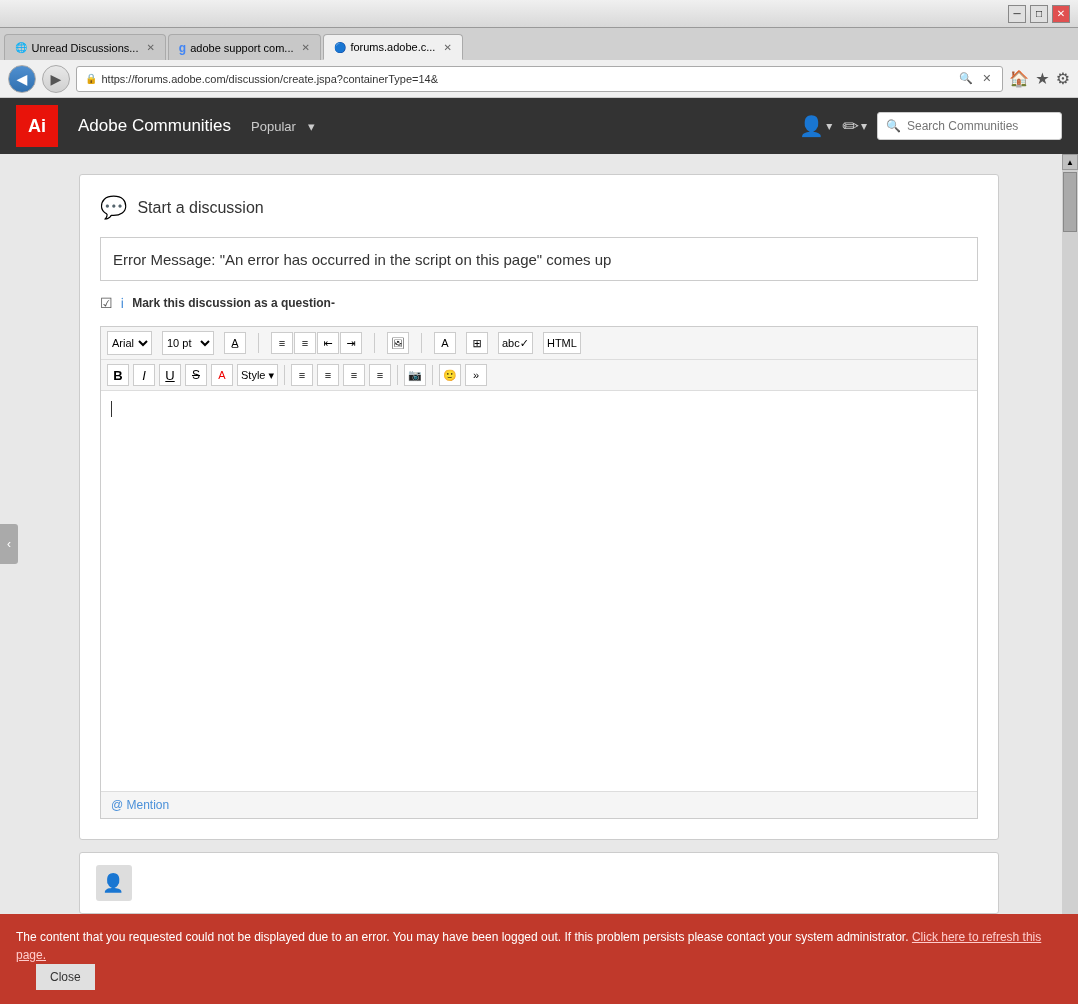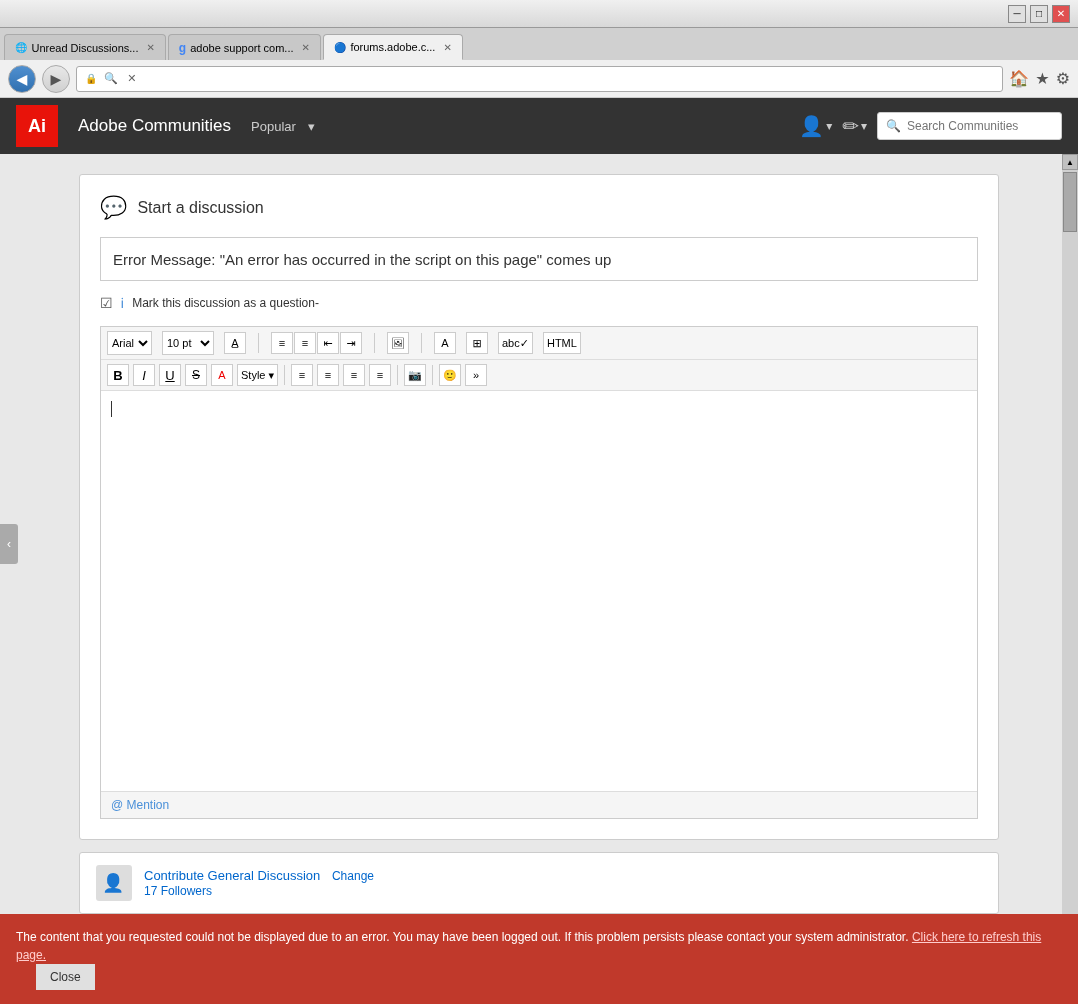--- a/index.html
+++ b/index.html
@@ -176,21 +176,21 @@
       outline: none;
     }
 
     .question-row {
       display: flex; align-items: center; gap: 8px;
       margin-bottom: 14px;
       font-size: 12px;
     }
     .checkbox-mark { font-size: 14px; color: #555; }
     .question-icon { font-size: 14px; color: #4a90d9; }
-    .question-label { font-weight: normal; color: #333; }
+    .question-label { font-weight: bold; color: #333; }
     .question-desc { color: #888; }
 
     
     .editor-container {
       border: 1px solid #ccc;
     }
     .editor-toolbar-row1 {
       background: #f5f5f5;
       border-bottom: 1px solid #ddd;
       padding: 4px 6px;
@@ -317,20 +317,21 @@
     <span>forums.adobe.c...</span>
     <span class="tab-close">✕</span>
   </div>
 </div>
 
 <div class="browser-toolbar">
   <div class="nav-btn back">◀</div>
   <div class="nav-btn">▶</div>
   <div class="address-bar">
     <span class="address-favicon">🔒</span>
+    <span class="address-url">https://forums.adobe.com/discussion/create.jspa?containerType=14&amp;</span>
     <div class="address-actions">
       <span class="addr-btn">🔍</span>
       <span class="addr-btn">✕</span>
     </div>
   </div>
   <div class="toolbar-icons">
     <span class="toolbar-icon-btn">🏠</span>
     <span class="toolbar-icon-btn">★</span>
     <span class="toolbar-icon-btn">⚙</span>
   </div>
@@ -456,26 +457,20 @@
       <div class="editor-footer">
         <span>@ Mention</span>
       </div>
     </div>
   </div>
 
   <div class="bottom-section">
     <div class="contributor-avatar">
       <span>👤</span>
     </div>
-    <div class="contributor-info">
-      <span class="contributor-link">Contribute General Discussion</span>
-      <span class="contributor-change">Change</span>
-      <br>
-      <span class="followers-text">17 Followers</span>
-    </div>
   </div>
 
 </div>
 
 <div class="error-bar">
   <div class="error-text">
     <span>The content that you requested could not be displayed due to an error. You may have been logged out. If this problem persists please contact your system administrator.</span>
     <span> </span>
     <span class="error-link">Click here to refresh this page.</span>
   </div>

